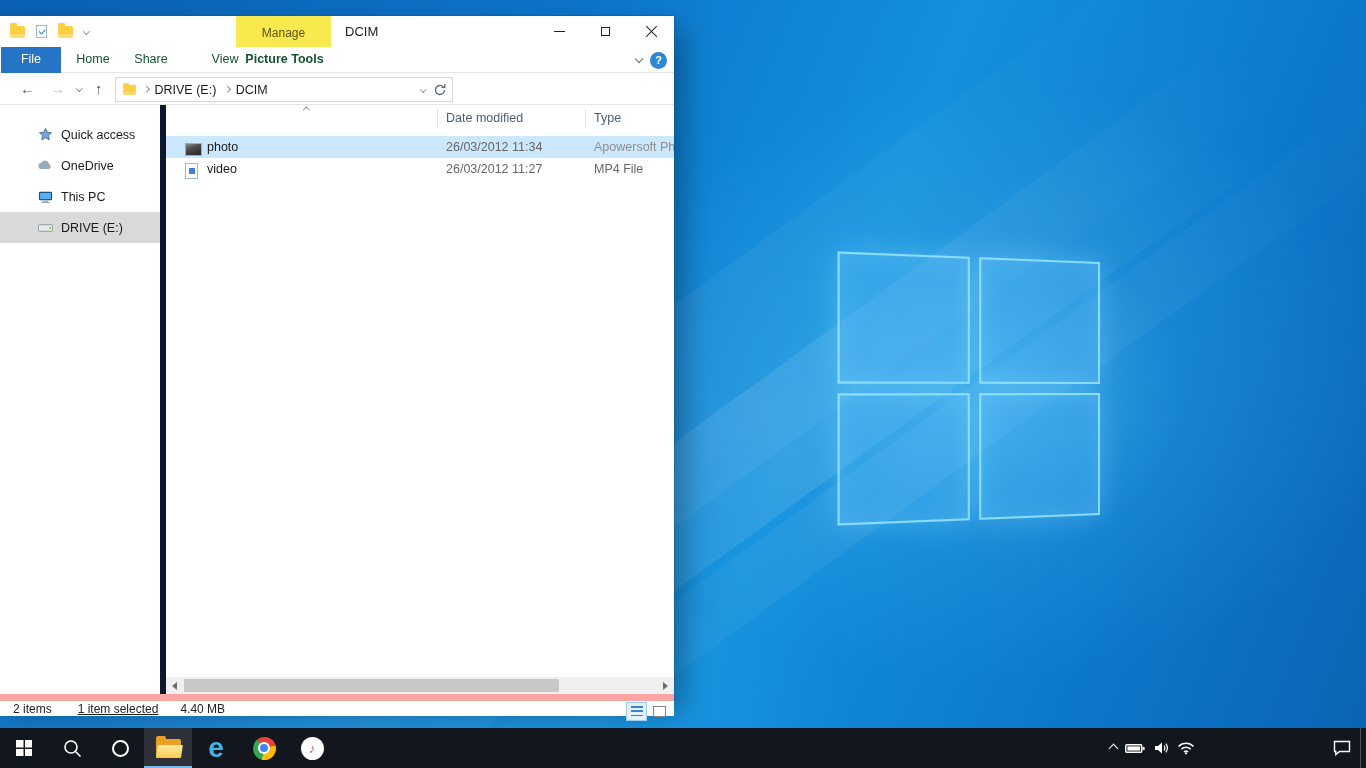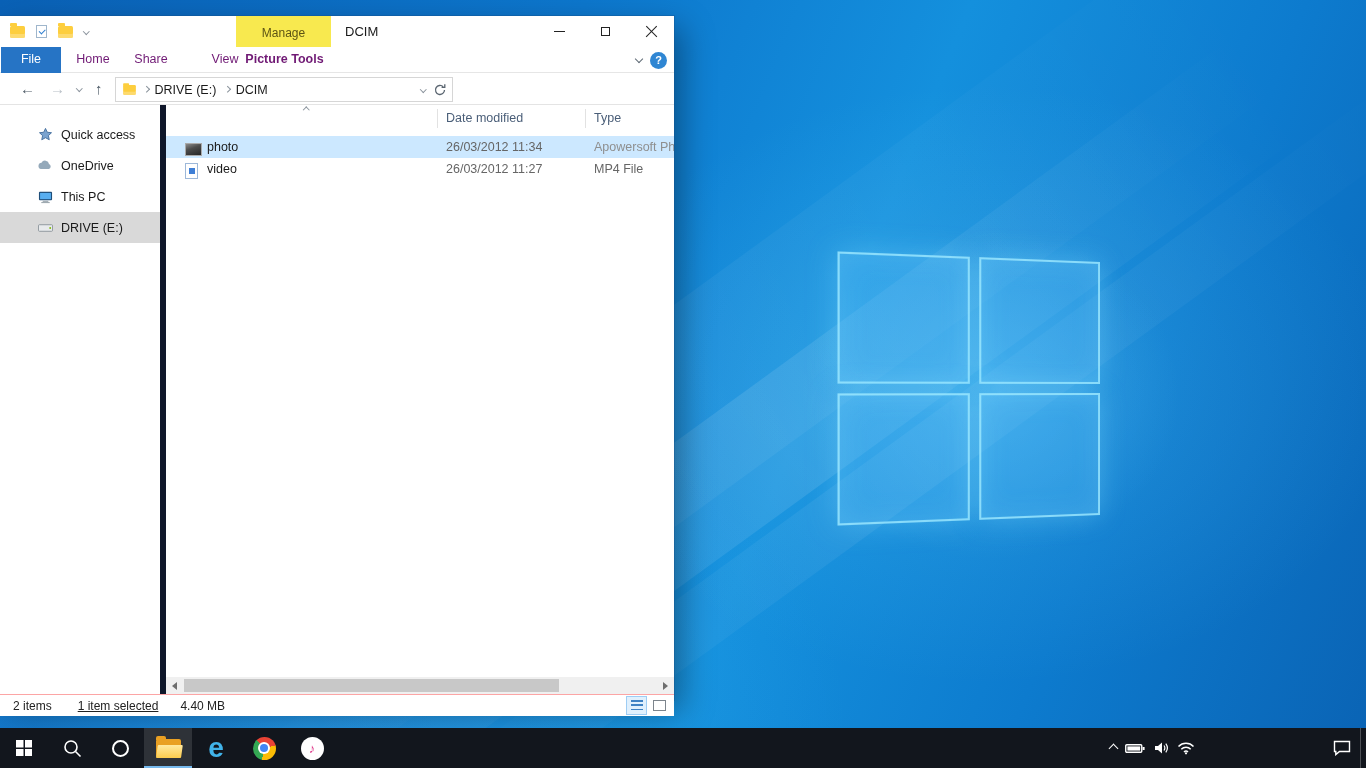--- a/index.html
+++ b/index.html
@@ -51,21 +51,21 @@
   .win-controls { position:absolute; right:0; top:0; height:31px; display:flex; }
   .wc { width:46px; height:31px; display:flex; align-items:center; justify-content:center; }
   .glyph-min { width:11px; height:1px; background:#222; }
   .glyph-max { width:9px; height:9px; border:1px solid #222; }
   .glyph-close { position:relative; width:13px; height:13px; }
   .glyph-close::before,.glyph-close::after { content:""; position:absolute; left:-1px; top:6px; width:15px; height:1.2px; background:#222; }
   .glyph-close::before { transform:rotate(45deg); }
   .glyph-close::after { transform:rotate(-45deg); }
 
   .tabsrow { position:absolute; left:0; top:31px; width:100%; height:26px; background:#fff; border-bottom:1px solid #e6e6e6; }
-  .tab { position:absolute; top:0; height:26px; line-height:25px; font-size:12.5px; color:#701a75; text-align:center; cursor:default; }
+  .tab { position:absolute; top:0; height:26px; line-height:25px; font-size:12.5px; color:#14532d; text-align:center; cursor:default; }
   .tab.file { left:1px; width:60px; background:#2674c5; color:#fff; }
   .tab.home { left:66px; width:54px; }
   .tab.share { left:124px; width:54px; }
   .tab.view { left:200px; width:50px; }
   .tab.pict { left:237px; width:95px; font-weight:bold; }
   .ribbon-chevron { position:absolute; right:32px; top:9px; }
   .help-btn { position:absolute; right:7px; top:5px; width:17px; height:17px; border-radius:50%;
     background:#2f86d3; color:#fff; font-size:11px; font-weight:bold; text-align:center; line-height:17px; }
 
   .addrrow { position:absolute; left:0; top:57px; width:100%; height:32px; background:#fff; border-bottom:1px solid #e4e4e4; }
@@ -119,21 +119,21 @@
   .video-ico::after { content:""; position:absolute; left:2.5px; top:4px; width:6px; height:6px; background:#3f7fd6; }
 
   .hscroll { position:absolute; left:0; right:0; bottom:0; height:17px; background:#f0f0f0; }
   .sb-btn { position:absolute; top:0; width:17px; height:17px; display:flex; align-items:center; justify-content:center; }
   .sb-btn.left { left:0; } .sb-btn.right { right:0; }
   .tri-left { width:0; height:0; border:4px solid transparent; border-right:5px solid #6e6e6e; border-left:none; }
   .tri-right { width:0; height:0; border:4px solid transparent; border-left:5px solid #6e6e6e; border-right:none; }
   .sb-thumb { position:absolute; left:18px; top:2px; width:375px; height:13px; background:#c8c8c8; }
 
   .statusbar { position:absolute; left:0; top:678px; width:674px; height:22px; background:#fff;
-    border-top:1px solid #fca5a5; display:flex; align-items:center; font-size:12px; color:#222; }
+    border-top:7px solid #fca5a5; display:flex; align-items:center; font-size:12px; color:#222; }
   .sb1 { margin-left:13px; } .sb2 { margin-left:26px;text-decoration:underline; } .sb3 { margin-left:22px; }
   .view-toggles { position:absolute; right:4px; top:1px; display:flex; gap:2px; }
   .vt { width:21px; height:19px; display:flex; align-items:center; justify-content:center; }
   .vt.details { border:1px solid #9ecdf4; background:#e0f0fd; }
   .dlines { width:12px; height:11px; background:repeating-linear-gradient(to bottom, #3f82c4 0 1.6px, transparent 1.6px 4.4px); }
   .tframe { width:13px; height:11px; border:1.3px solid #7d858d; }
 
   
   .taskbar { position:absolute; left:0; top:728px; width:1366px; height:40px; background:#12161d; display:flex; }
   .tb-btn { width:48px; height:40px; display:flex; align-items:center; justify-content:center; position:relative; }

